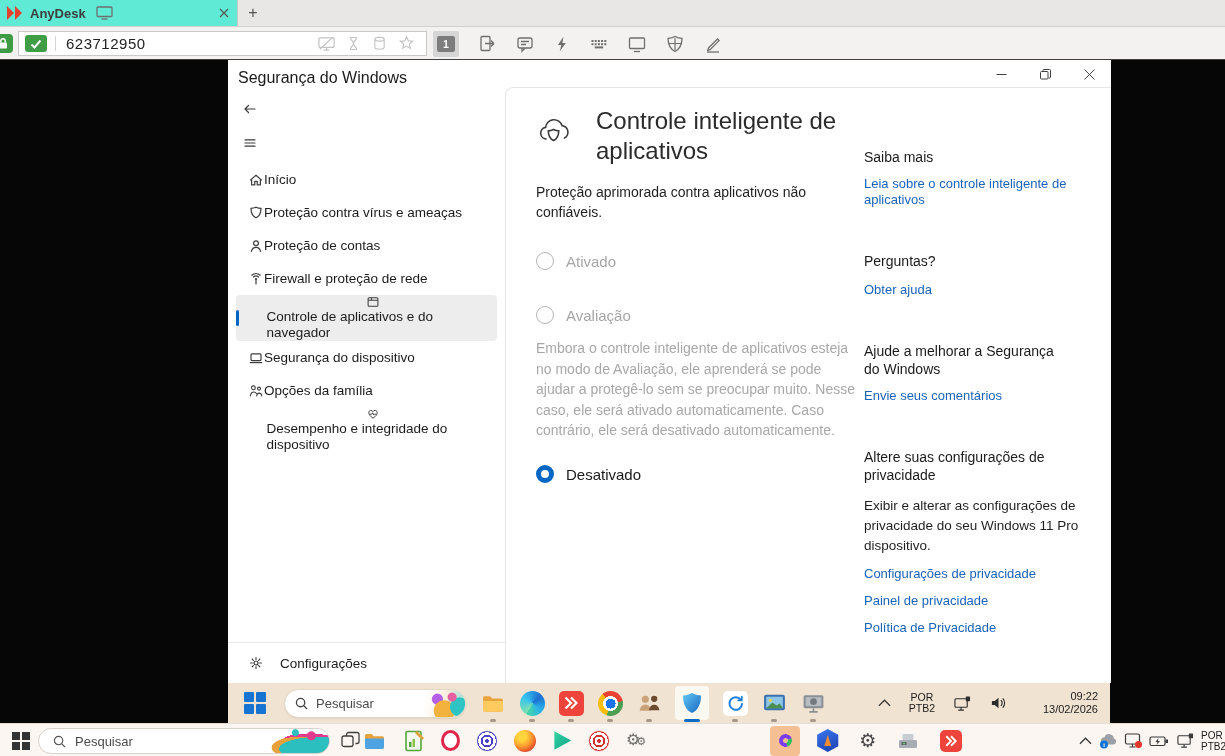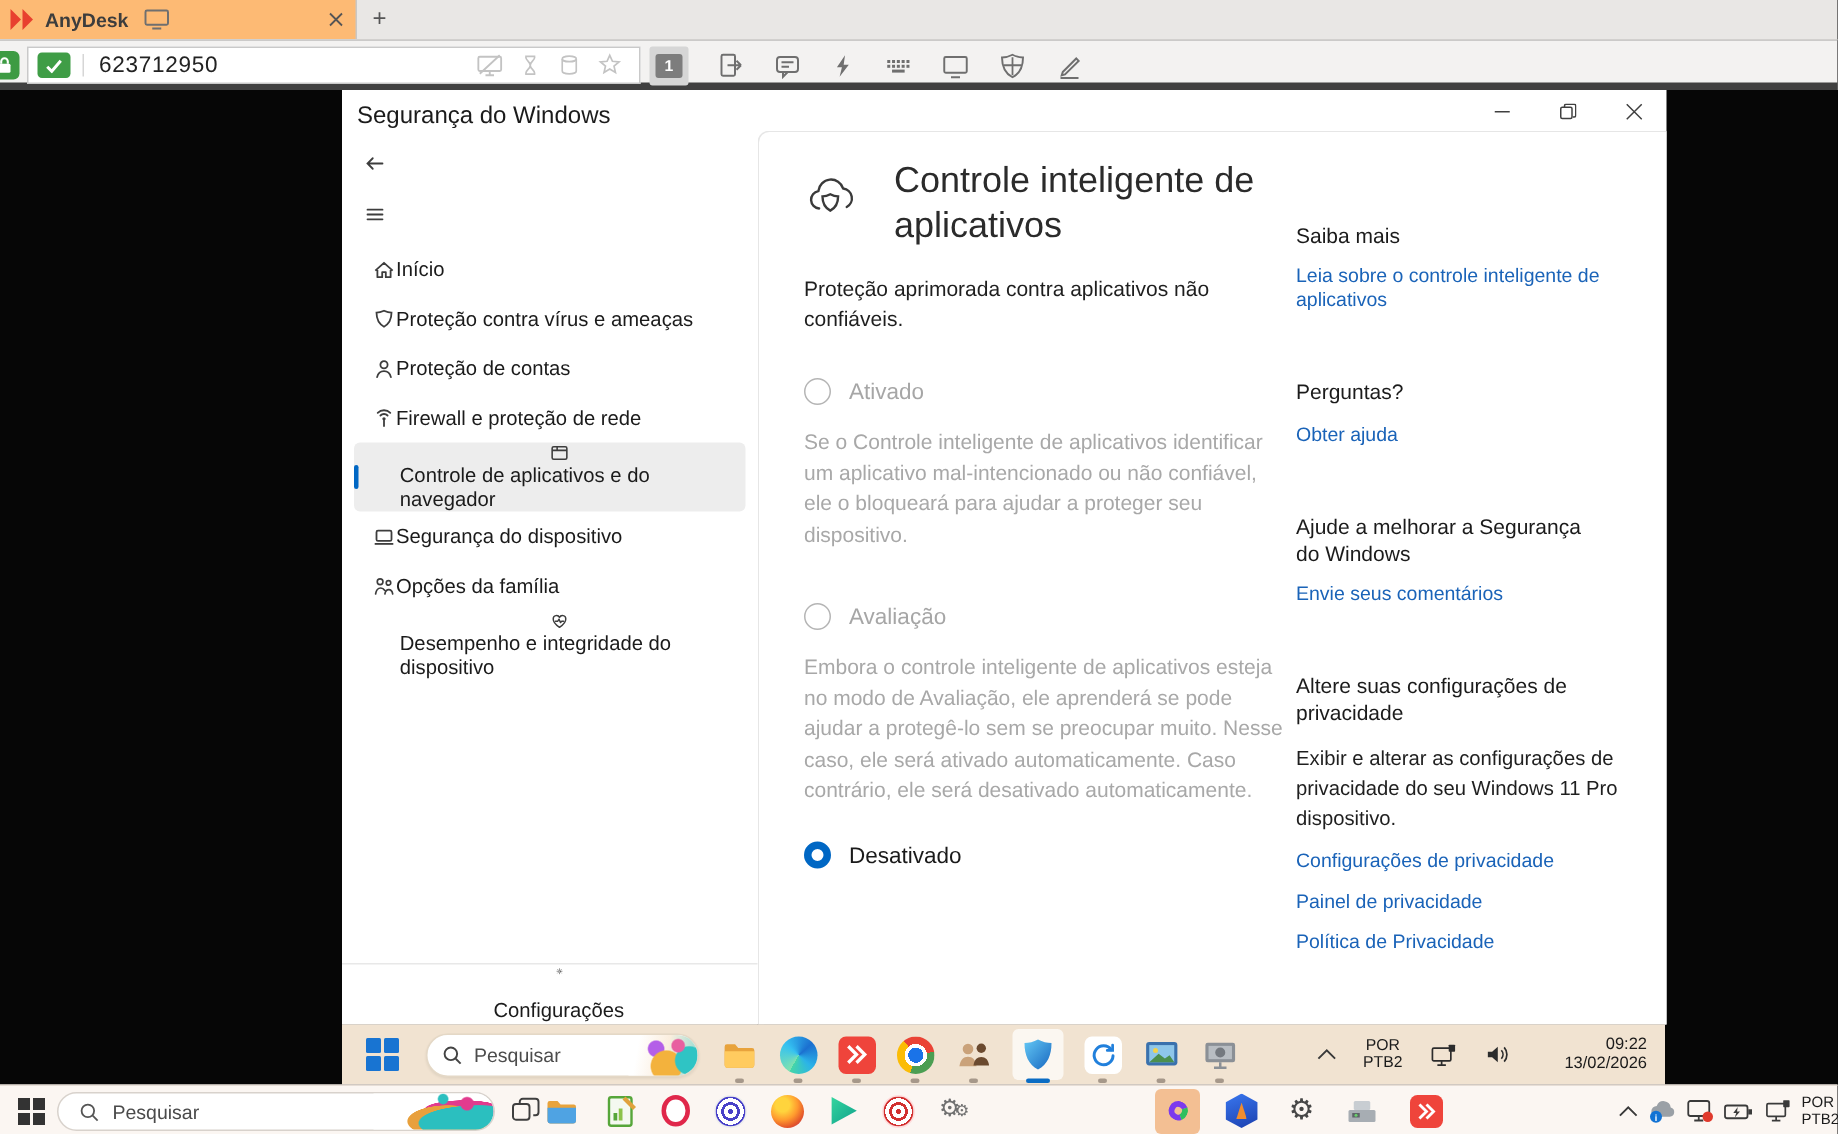--- a/index.html
+++ b/index.html
@@ -4,30 +4,30 @@
 <style>
   * { margin:0; padding:0; box-sizing:border-box; }
   html,body { width:1225px; height:756px; overflow:hidden; background:#000;
     font-family:"Liberation Sans", sans-serif; }
   svg { display:block; }
 
   
   #tabbar { position:absolute; left:0; top:0; width:1225px; height:27px;
     background:#e9e7e5; border-bottom:1px solid #d2d0ce; display:flex; align-items:stretch; }
   .ad-tab { width:238px; display:flex; align-items:center; padding:0 8px 0 6px;
-    border-right:1px solid #c9c7c5; background:#fdba74; }
+    border-right:1px solid #c9c7c5; background:#5eead4; }
   .ad-logo { width:20px; height:16px; margin-right:4px; }
   .ad-tab-title { font-size:13px; font-weight:bold; color:#3d3d3d; margin-right:10px; }
   .ad-tab-mon { margin-right:auto; }
   .newtab { width:30px; display:flex; align-items:center; justify-content:center;
     font-size:16px; color:#555; }
 
   
   #toolbar { position:absolute; left:0; top:27px; width:1225px; height:33px;
-    background:#f3f2f1; border-bottom:5px solid #404040; }
+    background:#f3f2f1; border-bottom:1px solid #404040; }
   .conn-icon { position:absolute; left:-7px; top:7px; width:20px; height:19px;
     background:#3d9b43; border-radius:4px; display:flex; align-items:center; justify-content:center; }
   .addr-field { position:absolute; left:18px; top:4px; width:409px; height:25px;
     background:#fff; border:1px solid #c9c9c9; display:flex; align-items:center; padding:0 6px 0 6px; }
   .status-chip { width:22px; height:17px; background:#3f9d46; border-radius:3px;
     display:flex; align-items:center; justify-content:center; margin-right:8px; }
   .addr-sep { width:1px; height:15px; background:#d6d6d6; margin-right:10px; }
   .addr-text { font-size:15px; color:#222; letter-spacing:.5px; }
   .perm-group { margin-left:auto; display:flex; gap:9px; align-items:center; padding-right:4px; }
   .tools { position:absolute; left:433px; top:3px; height:27px; display:flex; gap:18px; align-items:center; }
@@ -51,21 +51,21 @@
   .nav { position:absolute; left:8px; right:8px; top:75px; display:flex; flex-direction:column; }
   .nav-item { position:relative; height:33px; display:flex; align-items:center; gap:0;
     padding-left:12px; border-radius:4px; }
   .nav-item.tall { height:46px;flex-direction:column; }
   .nav-item .lbl { font-size:13.5px; color:#1b1b1b; width:212px; line-height:16px; }
   .nav-item.selected { background:#ededed; }
   .nav-item.selected::before { content:""; position:absolute; left:0; top:50%; transform:translateY(-50%);
     width:3px; height:16px; border-radius:2px; background:#0067c4; }
   .side-sep { position:absolute; left:0; right:0; bottom:40px; height:1px; background:#e8e8e8; }
   .settings-item { position:absolute; left:8px; right:8px; bottom:2px; height:36px;
-    display:flex; align-items:center; gap:16px; padding-left:12px; border-radius:4px;flex-direction:column; }
+    display:flex; align-items:center; gap:16px; padding-left:12px; border-radius:4px; }
   .settings-item .lbl { font-size:13.5px; color:#1b1b1b; }
 
   .card { position:absolute; left:277px; top:27px; right:0; bottom:0; background:#fff;
     border-left:1px solid #e6e6e6; border-top:1px solid #e6e6e6; border-top-left-radius:8px; }
   .main-col { position:absolute; left:30px; top:18px; width:340px; }
   .h1row { display:flex; gap:26px; align-items:flex-start; }
   .h1row svg { margin-top:8px; flex:none; }
   .page-title { font-size:24px; font-weight:300; color:#2b2b2b; line-height:30px; width:270px; }
   .subtitle { margin-top:16px; font-size:14px; color:#1f1f1f; line-height:20px; width:315px; }
   .optrow { display:flex; align-items:flex-end; gap:12px; }
@@ -369,21 +369,20 @@
             <path d="M16.5 14.6c1.7.9 3.3 1.3 4.9 1.3 0 4.4-1.5 7.3-4.9 9-3.4-1.7-4.9-4.6-4.9-9 1.6 0 3.2-.4 4.9-1.3z" fill="#fff"></path>
           </svg>
           <h1 class="page-title">Controle inteligente de aplicativos</h1>
         </div>
         <p class="subtitle">Proteção aprimorada contra aplicativos não confiáveis.</p>
 
         <div class="optrow mt30">
           <div class="radio-off"></div>
           <span class="opt-label-dis">Ativado</span>
         </div>
-        <p class="desc">Se o Controle inteligente de aplicativos identificar um aplicativo mal-intencionado ou não confiável, ele o bloqueará para ajudar a proteger seu dispositivo.</p>
 
         <div class="optrow mt36">
           <div class="radio-off"></div>
           <span class="opt-label-dis">Avaliação</span>
         </div>
         <p class="desc">Embora o controle inteligente de aplicativos esteja no modo de Avaliação, ele aprenderá se pode ajudar a protegê-lo sem se preocupar muito. Nesse caso, ele será ativado automaticamente. Caso contrário, ele será desativado automaticamente.</p>
 
         <div class="optrow mt24">
           <div class="radio-on"></div>
           <span class="opt-label">Desativado</span>

